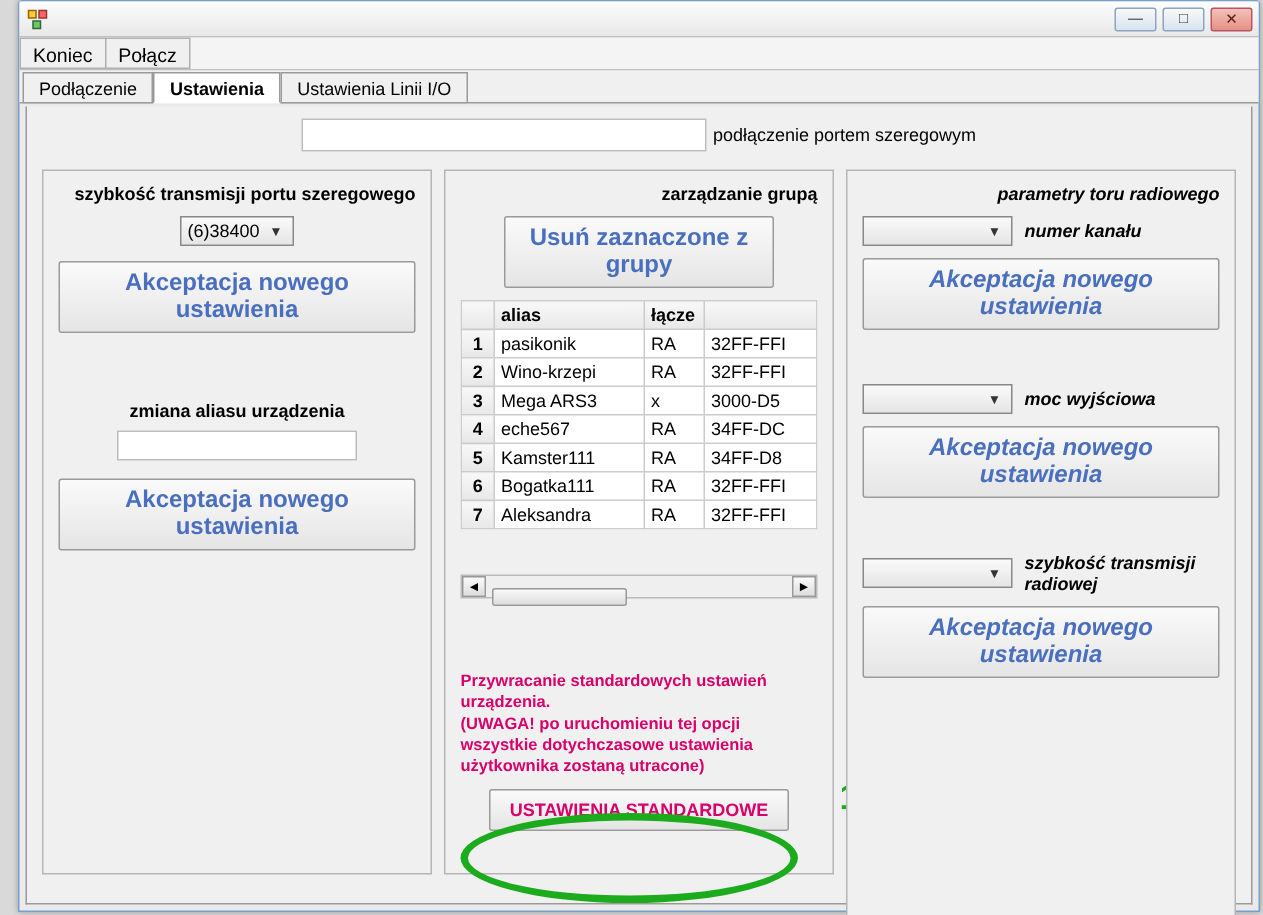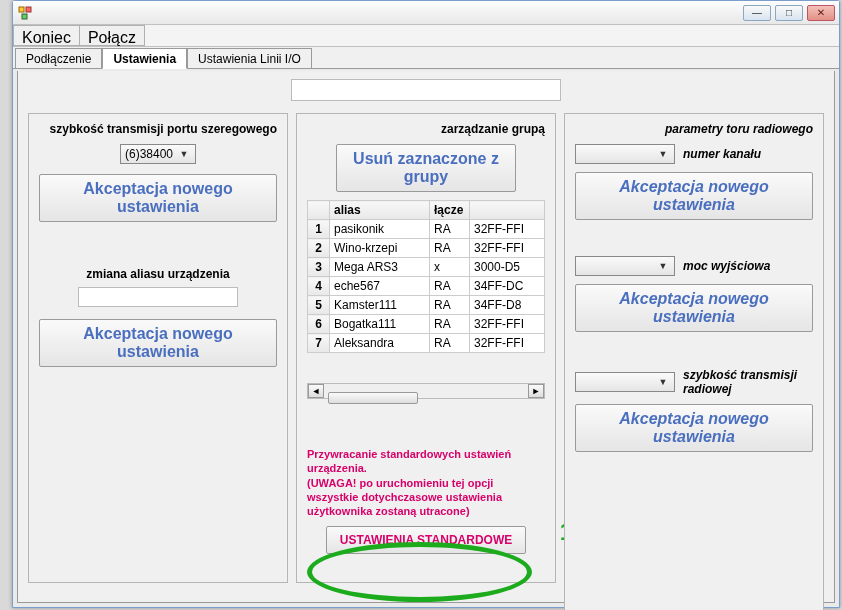--- a/index.html
+++ b/index.html
@@ -52,21 +52,21 @@
     height: 22px;
     background: #f4f4f4;
     border-bottom: 1px solid #c0c0c0;
     display: flex;
     align-items: stretch;
   }
   .menuitem {
     padding: 3px 8px;
     border: 1px solid #b0b0b0;
     background: #f0f0f0;
-    font-size: 16px;
+    font-size: 13px;
     margin-right: -1px;
     cursor: pointer;
   }
   .tabstrip {
     height: 22px;
     background: #f0f0f0;
     display: flex;
     align-items: center;
     padding-left: 2px;
     border-bottom: 1px solid #9a9a9a;
@@ -301,20 +301,21 @@
   <div class="tabstrip">
     <div class="tab">Podłączenie</div>
     <div class="tab active">Ustawienia</div>
     <div class="tab">Ustawienia Linii I/O</div>
   </div>
 
   <div class="tabbody">
 
     <div class="headerrow">
       <input type="text" value="" style="">
+      <span class="label">podłączenie portem szeregowym</span>
     </div>
 
     <div class="columns">
 
       <div class="panel col1">
         <div class="ptitle">szybkość transmisji portu szeregowego</div>
         <div class="center">
           <div class="dropdown">
             <span>(6)38400</span>
             <span class="arrow">▼</span>

